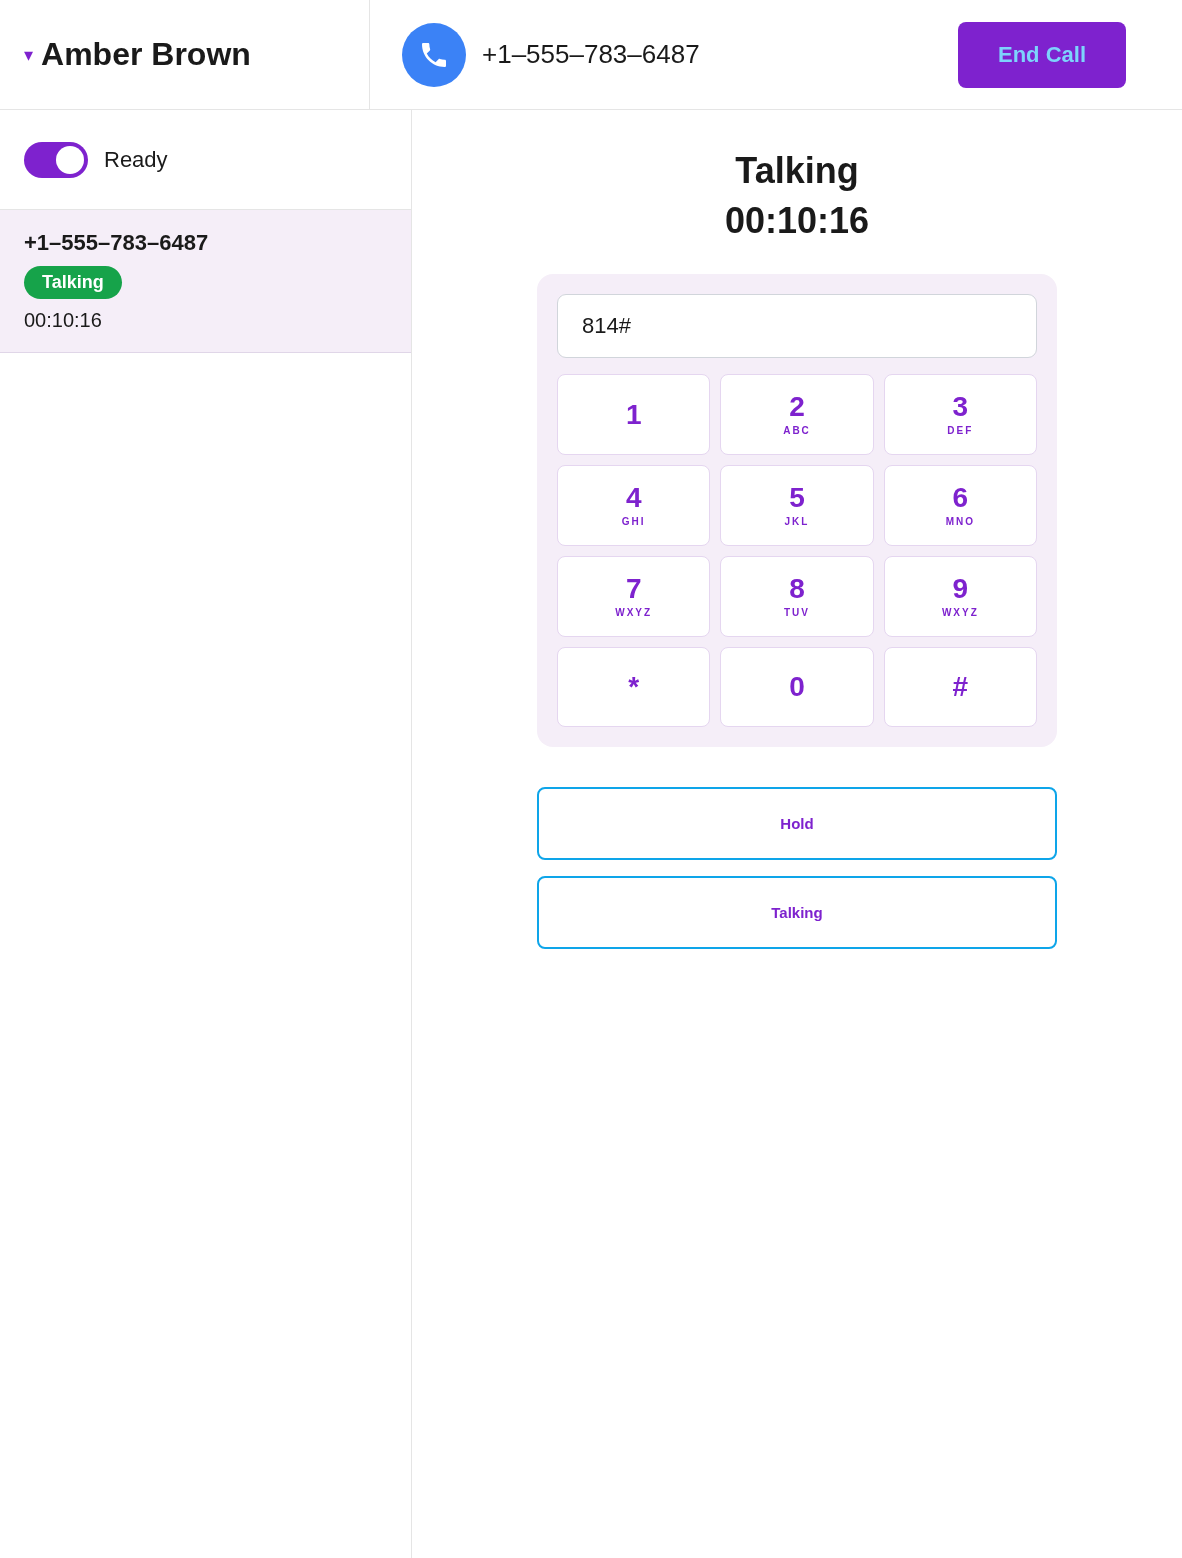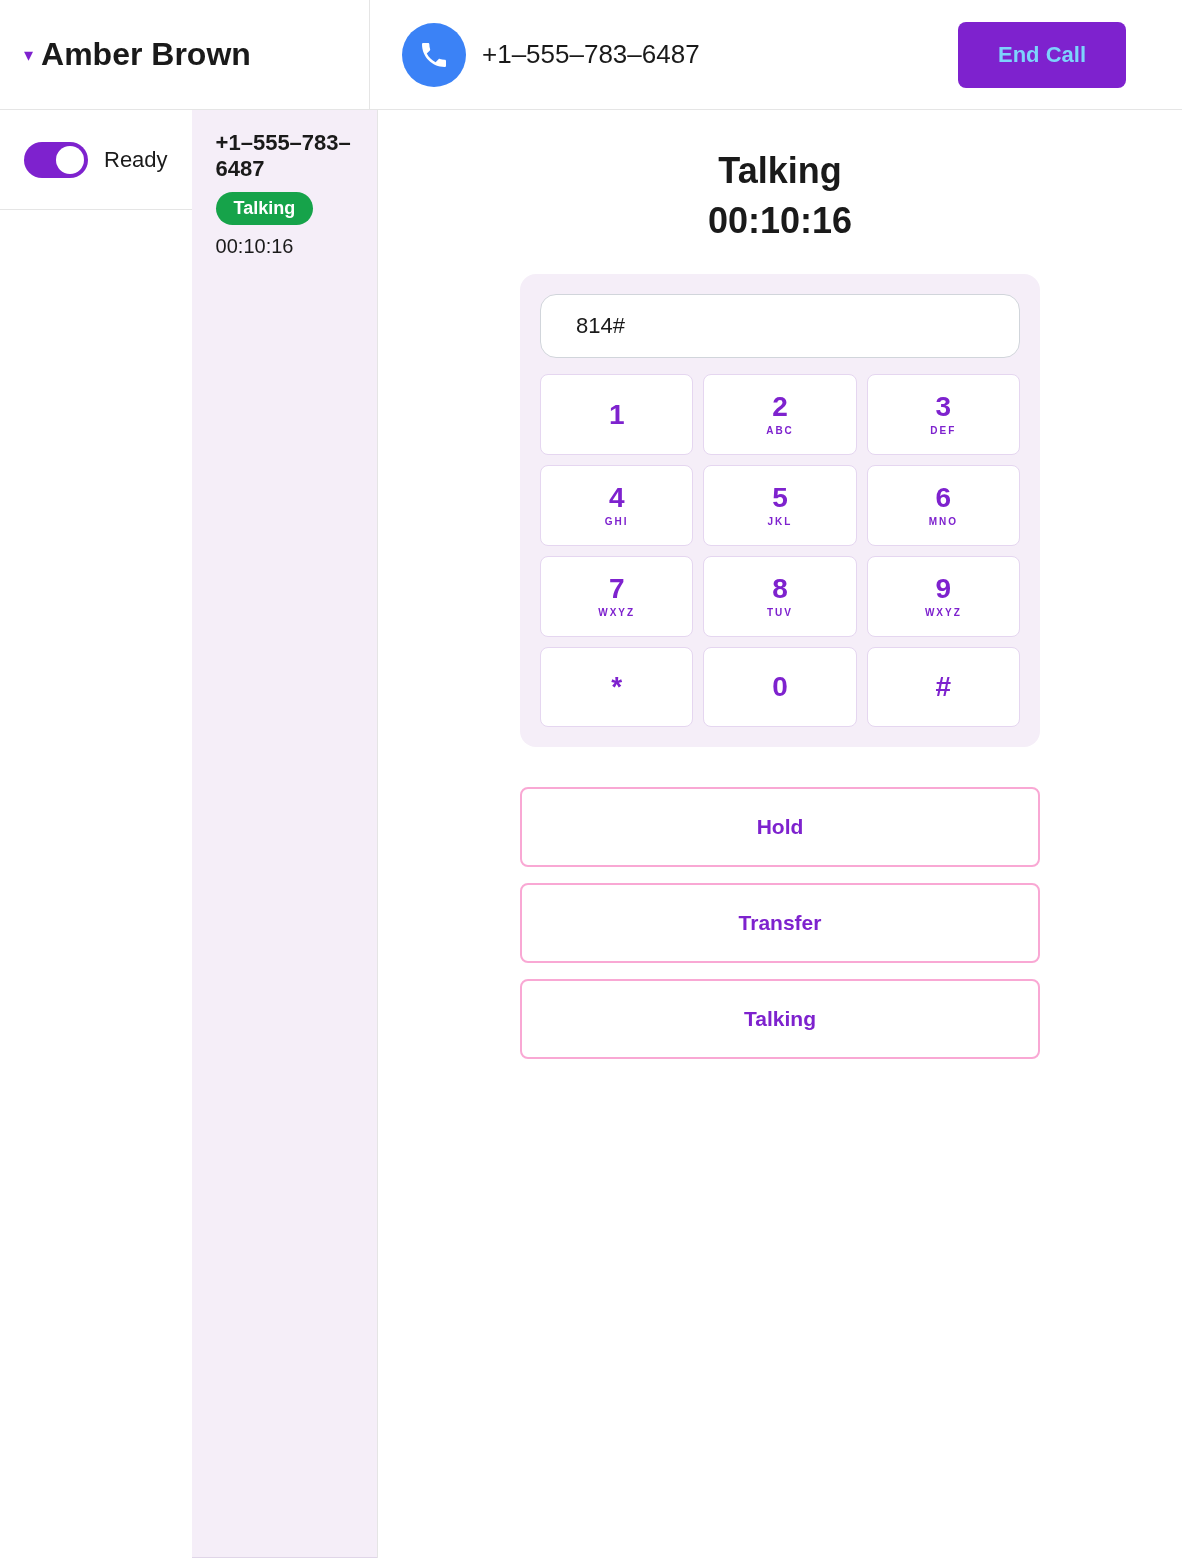--- a/index.html
+++ b/index.html
@@ -76,24 +76,24 @@
     }
 
     
     .body {
       display: flex;
       flex: 1;
     }
 
     
     .sidebar {
-      width: 378px;
+      width: 412px;
       border-right: 1px solid #e5e5e5;
       display: flex;
-      flex-direction: row;
+      flex-direction: column;
     }
     .sidebar-ready {
       display: flex;
       align-items: center;
       padding: 24px;
       border-bottom: 1px solid #e5e5e5;
       height: 100px;
       gap: 16px;
     }
     
@@ -173,22 +173,22 @@
     .dialpad-container {
       background: #f5eef8;
       border-radius: 16px;
       padding: 20px;
       width: 520px;
       margin-bottom: 40px;
     }
     .dialpad-input {
       width: 100%;
       border: 1px solid #d1d5db;
-      border-radius: 16px;
-      padding: 18px 35px;
+      border-radius: 9px;
+      padding: 18px 24px;
       font-size: 22px;
       color: #1a1a1a;
       background: white;
       margin-bottom: 16px;
       outline: none;
     }
     .dialpad-grid {
       display: grid;
       grid-template-columns: repeat(3, 1fr);
       gap: 10px;
@@ -220,26 +220,26 @@
     }
 
     
     .action-buttons {
       width: 520px;
       display: flex;
       flex-direction: column;
       gap: 16px;
     }
     .action-btn {
-      border: 2px solid #f9a8d4;
+      border: 2px solid #0ea5e9;
       background: white;
       color: #7e22ce;
       border-radius: 8px;
       padding: 26px;
-      font-size: 21px;
+      font-size: 15px;
       font-weight: 600;
       cursor: pointer;
       text-align: center;
     }
   </style>
 </head>
 <body>
 
 <div class="header">
   <div class="header-left">
@@ -326,18 +326,17 @@
           <span class="key-number">0</span>
         </button>
         <button class="dialpad-key">
           <span class="key-number">#</span>
         </button>
       </div>
     </div>
 
     <div class="action-buttons">
       <button class="action-btn">Hold</button>
-      <button class="action-btn">Transfer</button>
       <button class="action-btn">Talking</button>
     </div>
   </div>
 
 </div>
 
 </body></html>

